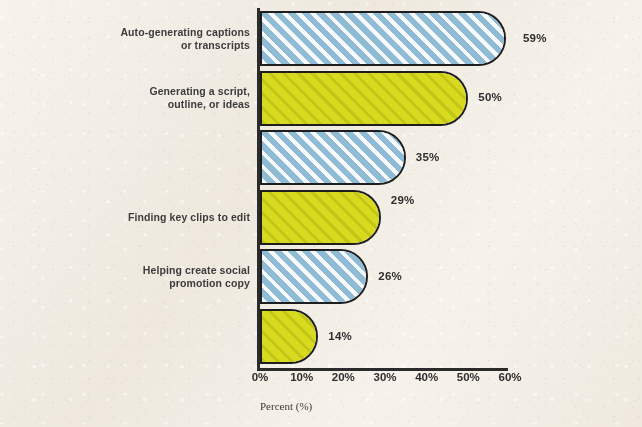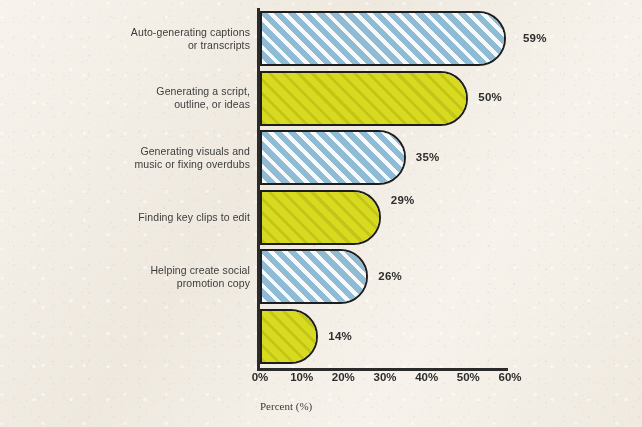--- a/index.html
+++ b/index.html
@@ -45,20 +45,21 @@
   .cat-label {
     position: absolute;
     right: 0;
     width: 100%;
     text-align: right;
     font-size: 10.5px;
     line-height: 13px;
     color: #3c3c3c;
     letter-spacing: 0.1px;
     white-space: pre-line;
+    font-weight: bold;
   }
   #labels-col {
     position: absolute;
     left: 0;
     top: 0;
     width: 250px;
     height: 427px;
   }
   .label-slot {
     position: absolute;
@@ -170,24 +171,20 @@
 
   <div id="labels-col">
       <div class="label-slot" style="top: 11px; height: 55px;">
         <div class="cat-label">Auto-generating captions
 or transcripts</div>
       </div>
       <div class="label-slot" style="top: 70.6px; height: 55px;">
         <div class="cat-label">Generating a script,
 outline, or ideas</div>
       </div>
-      <div class="label-slot" style="top: 130.2px; height: 55px;">
-        <div class="cat-label">Generating visuals and
-music or fixing overdubs</div>
-      </div>
       <div class="label-slot" style="top: 189.8px; height: 55px;">
         <div class="cat-label">Finding key clips to edit</div>
       </div>
       <div class="label-slot" style="top: 249.4px; height: 55px;">
         <div class="cat-label">Helping create social
 promotion copy</div>
       </div>
     </div>
 
   <div id="plot">

